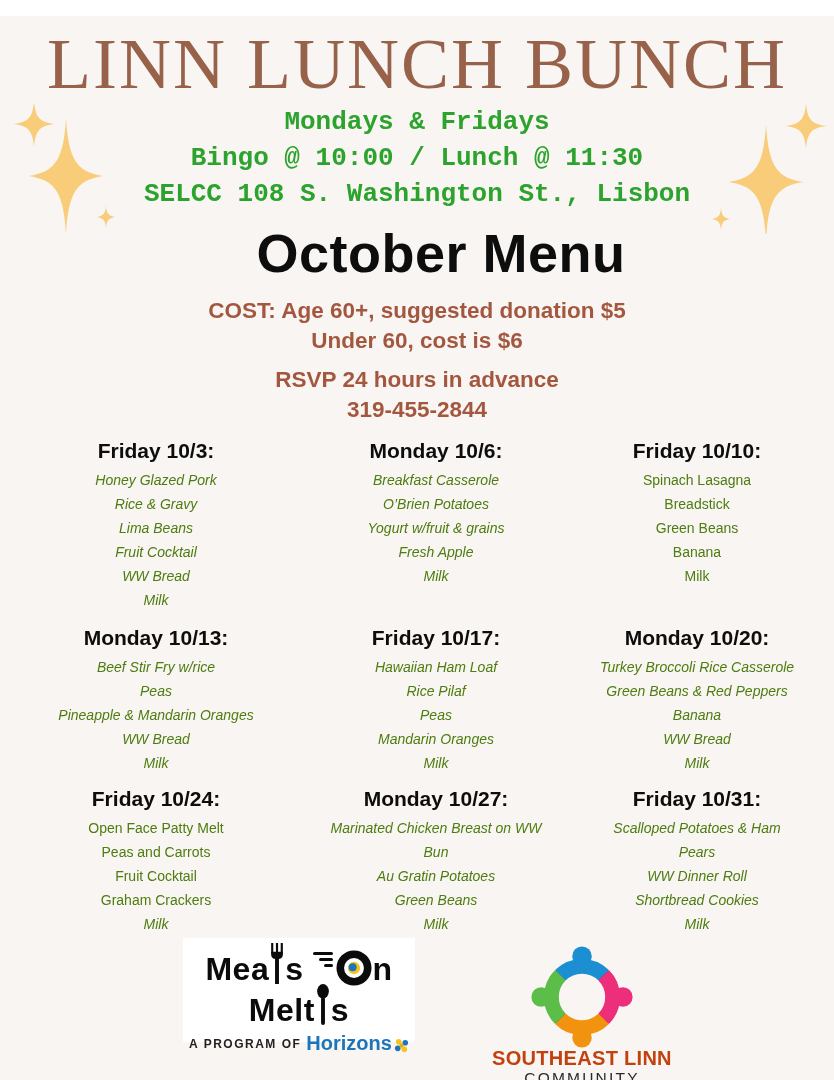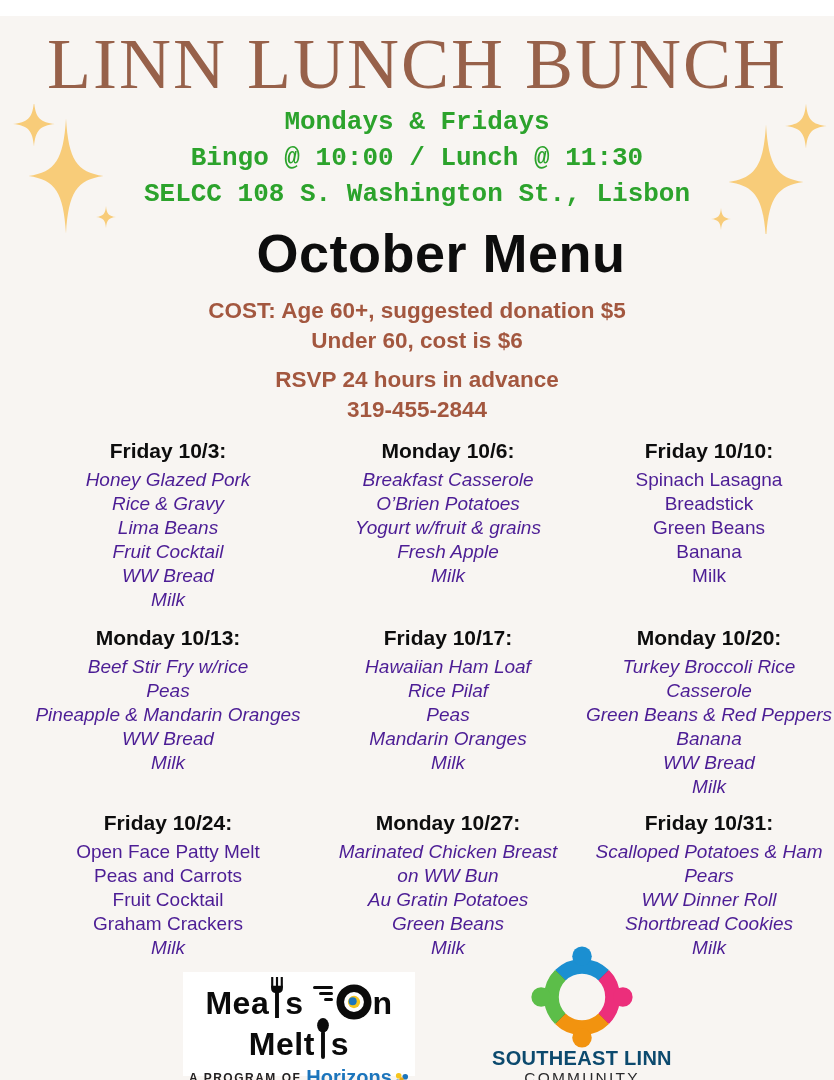--- a/index.html
+++ b/index.html
@@ -14,31 +14,31 @@
   .sparkle-left{left:4px;top:88px;}
   .sparkle-right{left:706px;top:88px;}
   .sched{margin-top:2px;text-align:center;font-weight:700;
     font-size:26px;line-height:36px;color:var(--green,#2ca32c);font-family:Liberation Mono, monospace;}
   .menu-title{margin-top:12px;text-align:center;font-weight:700;
     font-size:54px;line-height:58px;color:#0d0d0d;letter-spacing:0.5px;padding-left:48px;}
   .cost{margin-top:14px;text-align:center;font-weight:700;
     font-size:22.5px;line-height:30px;color:var(--accent,#a3573f);}
   .rsvp{margin-top:9px;text-align:center;font-weight:700;
     font-size:22.5px;line-height:30px;color:var(--accent,#a3573f);}
-  .grid-row{display:grid;grid-template-columns:312px 248px 274px;padding-left:12px;}
+  .grid-row{display:grid;grid-template-columns:312px 248px 274px;}
   .row-1{margin-top:14px;}
   .row-2{margin-top:14px;}
   .row-3{margin-top:12px;}
   .day{text-align:center;padding:0 6px;}
   .day-title{font-weight:700;font-size:21px;line-height:24px;
     margin-bottom:5px;color:#0d0d0d;}
-  .day-item{font-size:19px;line-height:24px;color:#4c1d95;}
+  .day-item{font-size:14px;line-height:24px;color:#4d7c0f;}
   .it{font-style:italic;}
   
-  .mow{position:absolute;left:183px;top:956px;width:232px;height:104px;
+  .mow{position:absolute;left:183px;top:922px;width:232px;height:104px;
     background:#ffffff;text-align:center;padding-top:5px;box-sizing:border-box;}
   .mow-line{display:flex;justify-content:center;align-items:flex-end;
     font-weight:700;font-size:32px;line-height:30px;color:#0b0b0b;letter-spacing:0.5px;}
   .mow-line svg{display:block;}
   .mow-utensil{margin:0 1px;}
   .mow-gap{width:9px;}
   .mow-motion{display:flex;flex-direction:column;align-items:flex-end;
     margin:0 3px 17px 0;}
   .mow-motion i{display:block;background:#0b0b0b;height:3px;border-radius:2px;margin-top:3px;}
   .mow-motion i:nth-child(1){width:20px;}
@@ -47,21 +47,21 @@
   .mow-wheel{margin:0 1px -2px 0;}
   .mow-line3{margin-top:7px;display:flex;justify-content:center;align-items:center;}
   .mow-program{font-weight:700;font-size:12px;letter-spacing:1.5px;color:#232021;}
   .mow-brand{font-weight:700;font-size:20px;margin-left:5px;
     color:var(--horizons,#1c75bc);}
   .mow-flower{margin-left:2px;margin-top:3px;}
   
   .selcc{position:absolute;left:492px;top:928px;width:180px;text-align:center;}
   .selcc svg{display:block;margin:0 auto;}
   .selcc-l1{margin-top:-2px;font-weight:800;font-size:20px;line-height:21px;
-    letter-spacing:0.3px;color:#0c4a6e;}
+    letter-spacing:0.3px;color:#c2410c;}
   .selcc-l2{font-weight:400;font-size:15.5px;line-height:17px;
     letter-spacing:2.2px;color:#2a2a2c;}
 </style>
 </head>
 <body>
 
 <div class="flyer">
 
   <svg class="sparkle sparkle-left" width="124" height="130" viewBox="0 0 124 130" fill="currentColor">
     <path transform="translate(62,72) scale(0.75,1.15)" d="M0 -50 C3.5 -14 14 -3.5 50 0 C14 3.5 3.5 14 0 50 C-3.5 14 -14 3.5 -50 0 C-14 -3.5 -3.5 -14 0 -50 Z"></path>

